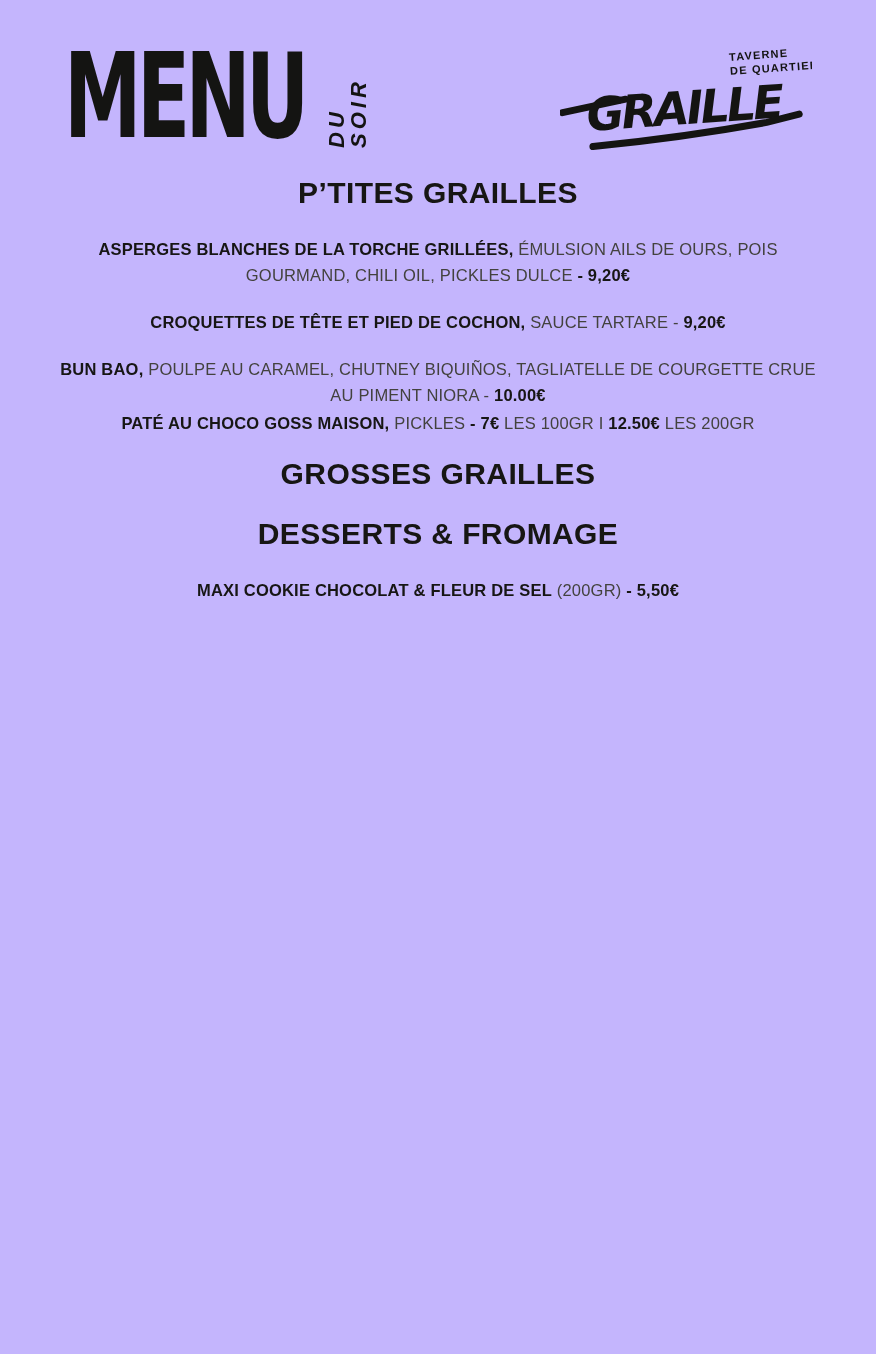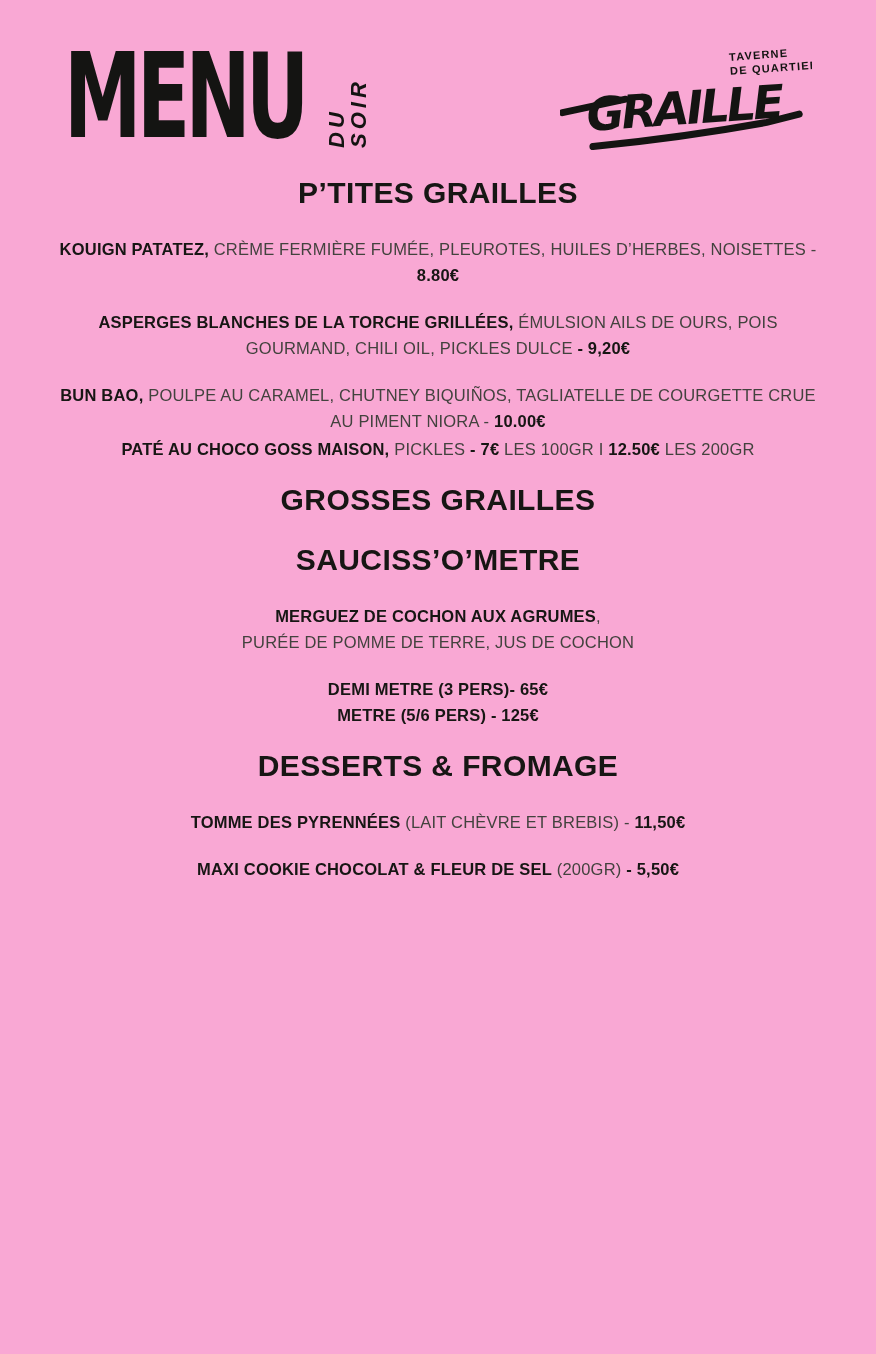--- a/index.html
+++ b/index.html
@@ -12,21 +12,21 @@
     min-height: 1354px;
     font-family: "Liberation Sans", "DejaVu Sans", sans-serif;
     color: #1d1c1a;
     overflow: hidden;
   }
   .page {
     box-sizing: border-box;
     width: 876px;
     min-height: 1354px;
     padding: 46px 28px 12px;
-    background: #f9a8d4;
+    background: #c4b5fd;
   }
 
   
   .header {
     display: flex;
     justify-content: space-between;
     align-items: flex-start;
     padding: 0 36px 0 36px;
     margin-bottom: 18px;
     height: 112px;
@@ -125,33 +125,27 @@
           <text x="172" y="16" font-family="Liberation Sans, DejaVu Sans, sans-serif" font-size="11" font-weight="bold" letter-spacing="1.2">TAVERNE</text>
           <text x="172" y="30" font-family="Liberation Sans, DejaVu Sans, sans-serif" font-size="11" font-weight="bold" letter-spacing="1.2">DE QUARTIER</text>
         </g>
       </svg>
     </div>
   </header>
 
   <main class="menu-sections" id="sections">
       <section class="menu-section">
         <h2 class="section-title">P’TITES GRAILLES</h2>
-        <p class="menu-item"><span class="seg bold">KOUIGN PATATEZ,</span><span class="seg"> CRÈME FERMIÈRE FUMÉE, PLEUROTES, HUILES D’HERBES, NOISETTES -</span><br><span class="seg bold">8.80€</span></p>
         <p class="menu-item"><span class="seg bold">ASPERGES BLANCHES DE LA TORCHE GRILLÉES,</span><span class="seg"> ÉMULSION AILS DE OURS, POIS</span><br><span class="seg">GOURMAND, CHILI OIL, PICKLES DULCE </span><span class="seg bold">- 9,20€</span></p>
+        <p class="menu-item"><span class="seg bold">CROQUETTES DE TÊTE ET PIED DE COCHON,</span><span class="seg"> SAUCE TARTARE - </span><span class="seg bold">9,20€</span></p>
         <p class="menu-item"><span class="seg bold">BUN BAO,</span><span class="seg"> POULPE AU CARAMEL, CHUTNEY BIQUIÑOS, TAGLIATELLE DE COURGETTE CRUE</span><br><span class="seg">AU PIMENT NIORA - </span><span class="seg bold">10.00€</span></p>
         <p class="menu-item tight"><span class="seg bold">PATÉ AU CHOCO GOSS MAISON,</span><span class="seg"> PICKLES </span><span class="seg bold">- 7€</span><span class="seg"> LES 100GR I </span><span class="seg bold">12.50€</span><span class="seg"> LES 200GR</span></p>
       </section>
       <section class="menu-section">
         <h2 class="section-title">GROSSES GRAILLES</h2>
       </section>
       <section class="menu-section">
-        <h2 class="section-title">SAUCISS’O’METRE</h2>
-        <p class="menu-item"><span class="seg bold">MERGUEZ DE COCHON AUX AGRUMES</span><span class="seg">,</span><br><span class="seg">PURÉE DE POMME DE TERRE, JUS DE COCHON</span></p>
-        <p class="menu-item"><span class="seg bold">DEMI METRE (3 PERS)- 65€</span><br><span class="seg bold">METRE (5/6 PERS) - 125€</span></p>
-      </section>
-      <section class="menu-section">
         <h2 class="section-title">DESSERTS &amp; FROMAGE</h2>
-        <p class="menu-item"><span class="seg bold">TOMME DES PYRENNÉES</span><span class="seg"> (LAIT CHÈVRE ET BREBIS) - </span><span class="seg bold">11,50€</span></p>
         <p class="menu-item"><span class="seg bold">MAXI COOKIE CHOCOLAT &amp; FLEUR DE SEL</span><span class="seg"> (200GR) </span><span class="seg bold">- 5,50€</span></p>
       </section>
     </main>
 
 </div>
 
 </body></html>

